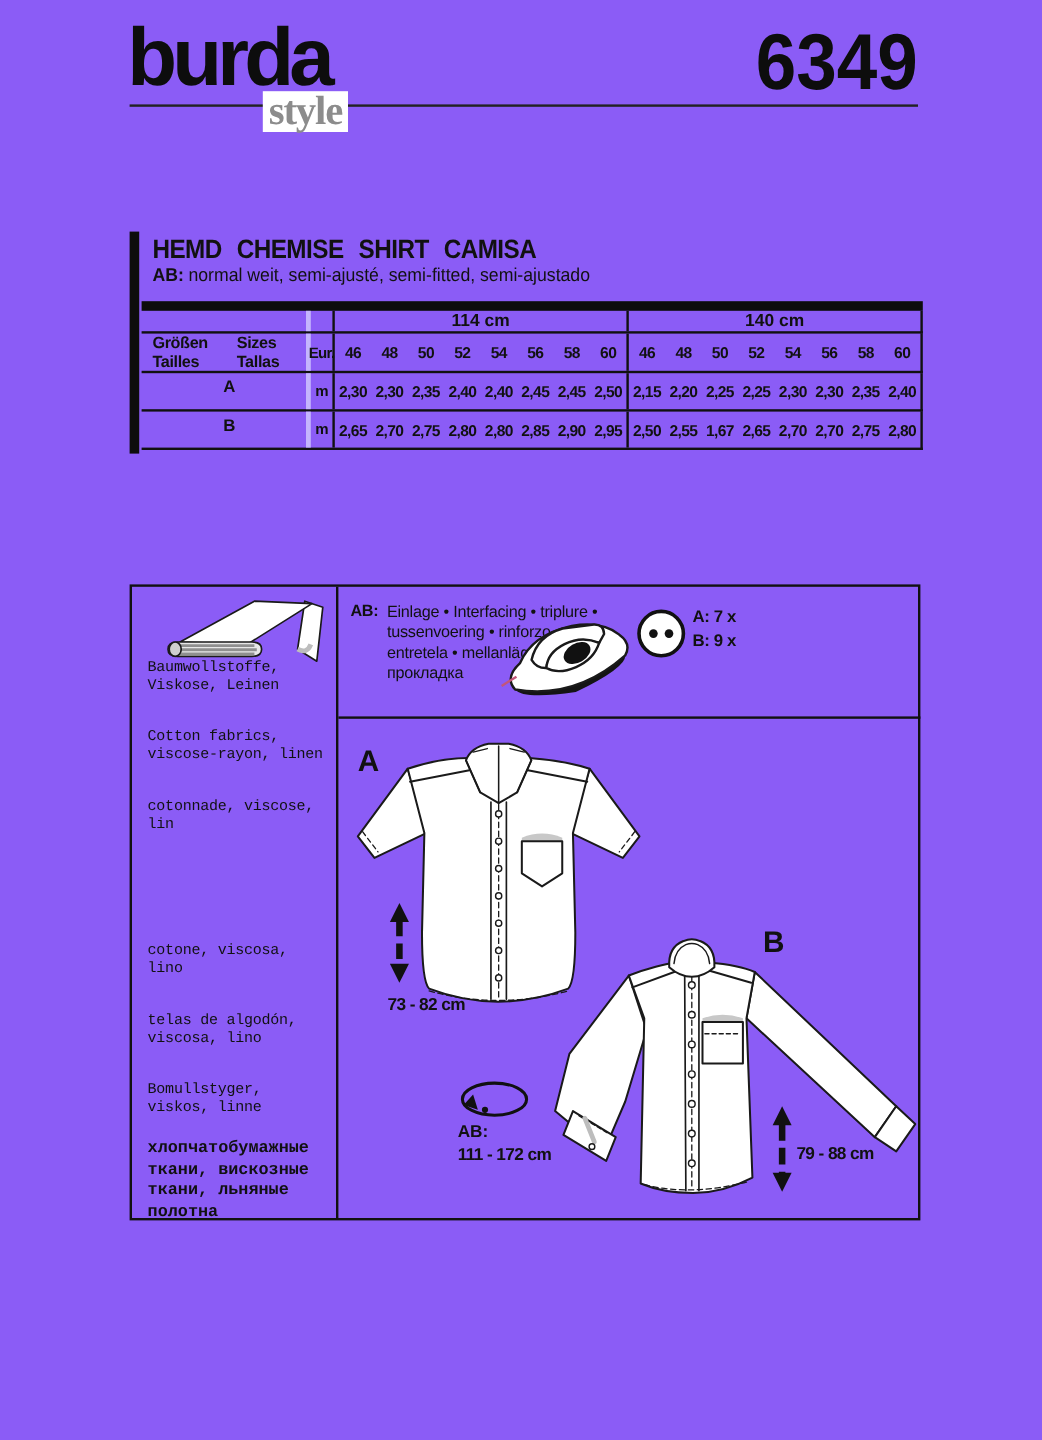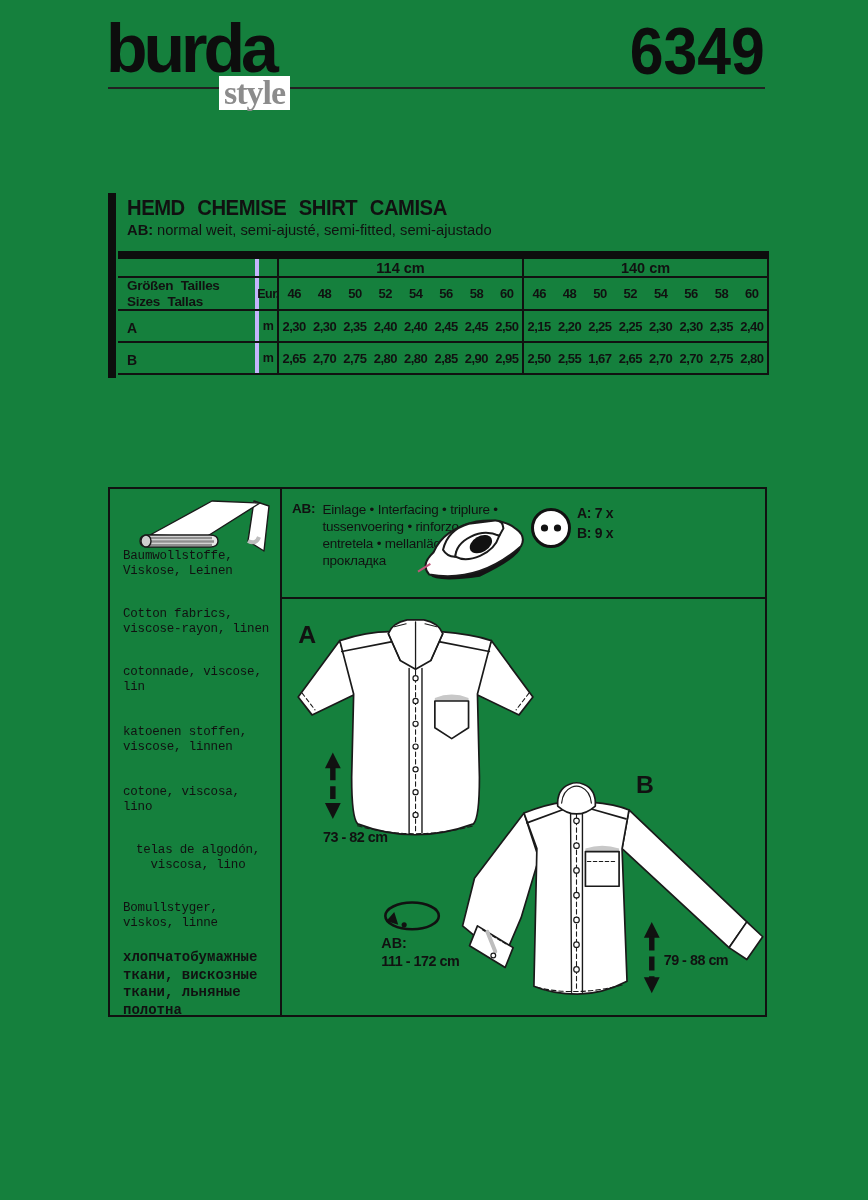--- a/index.html
+++ b/index.html
@@ -1,18 +1,18 @@
 <!DOCTYPE html>
 <html><head>
 <meta charset="utf-8">
 <style>
   * { margin:0; padding:0; box-sizing:border-box; }
   html,body { background:#fff; }
   body { font-family:"Liberation Sans", sans-serif; color:#111; }
-  #page { position:relative; width:868px; height:1200px; background:#15803d; overflow:hidden; }
+  #page { position:relative; width:868px; height:1200px; background:#8b5cf6; overflow:hidden; }
 
   
   .brand { position:absolute; left:106px; top:14px; font-size:68px; font-weight:bold;
            letter-spacing:-4px; color:#0d0d0d; line-height:1; }
   .brand-sub { position:absolute; left:219px; top:76px; font-family:"Liberation Serif", serif;
            font-weight:bold; font-size:34px; color:#8c8c8c; letter-spacing:-1px;
            background:#fff; padding:0 5px; line-height:1; z-index:2; }
   .header-rule { position:absolute; left:108px; top:87px; width:657px; height:2px; background:#222; }
   .pattern-number { position:absolute; right:103px; top:18px; font-size:66px; font-weight:bold;
            letter-spacing:0px; color:#0d0d0d; line-height:1; transform:scaleX(0.92); transform-origin:right; }
@@ -22,21 +22,21 @@
   .doc-title { position:absolute; left:127px; top:195px; font-size:22px; font-weight:bold;
            letter-spacing:-0.5px; word-spacing:8px; transform:scaleX(0.92); transform-origin:left; white-space:nowrap; }
   .doc-subtitle { position:absolute; left:127px; top:221px; font-size:15.5px; white-space:nowrap;
            transform:scaleX(0.95); transform-origin:left; }
   .doc-subtitle b { margin-right:4px; }
 
   
   .size-table { position:absolute; left:118px; top:251px; width:651px; }
   .tbar { height:8px; background:#0d0d0d; }
   .trow { display:flex; align-items:stretch; border-bottom:2px solid #111; border-right:2px solid #111; }
-  .c-label { width:137px; padding-left:9px; display:flex; flex-direction:column; justify-content:center; }
+  .c-label { width:137px; padding-left:9px; display:flex; flex-direction:row; justify-content:center; }
   .c-eur { width:24px; border-left:4px solid #c4b5fd; border-right:2px solid #111;
            display:flex; align-items:center; justify-content:center; }
   .c-group { flex:1 1 0; display:flex;text-align:right; }
   .c-group.g2 { border-left:2px solid #111; }
   .c-group .cell { flex:1 1 0; display:flex; align-items:center; justify-content:center;
            font-weight:bold; font-size:13px; letter-spacing:-0.5px; }
   .r-cm { height:19px; }
   .r-cm .cmcell { flex:1 1 0; display:flex; align-items:center; justify-content:center;
            font-weight:bold; font-size:14.5px; }
   .r-sizes { height:33px; }
@@ -188,23 +188,22 @@
           <path d="M122,48 Q130,52 133,44" fill="none" stroke="#bdbdbd" stroke-width="4"></path>
           <path d="M24,42 L86,8 L134,10 L80,44 Z"></path>
           <path d="M22,42 L84,42 Q92,42 92,48 Q92,54 84,54 L22,54 Q14,54 14,48 Q14,42 22,42 Z" fill="#e8e8e8"></path>
           <path d="M24,45 L86,45 M24,48.5 L88,48.5 M24,52 L86,52" stroke="#8f8f8f" stroke-width="2.4" fill="none"></path>
           <ellipse cx="20" cy="48" rx="5" ry="6" fill="#cfcfcf"></ellipse>
         </g>
       </svg>
       <div class="fab-item" style="top:60px;">Baumwollstoffe, Viskose, Leinen</div>
       <div class="fab-item" style="top:118px;">Cotton fabrics, viscose-rayon, linen</div>
       <div class="fab-item" style="top:176px;">cotonnade, viscose, lin</div>
-      <div class="fab-item" style="top:236px;">katoenen stoffen, viscose, linnen</div>
       <div class="fab-item" style="top:296px;">cotone, viscosa, lino</div>
-      <div class="fab-item" style="top:354px;text-align:center;">telas de algodón, viscosa, lino</div>
+      <div class="fab-item" style="top:354px;">telas de algodón, viscosa, lino</div>
       <div class="fab-item" style="top:412px;">Bomullstyger, viskos, linne</div>
       <div class="fab-item fab-ru" style="top:460px;">хлопчатобумажные ткани, вискозные ткани, льняные полотна</div>
     </div>
 
     <div class="notions-cell">
       <div class="interfacing">
         <span class="ab">AB:</span>
         <span class="lines">
             <span class="ln">Einlage • Interfacing • triplure •</span>
             <span class="ln">tussenvoering • rinforzo •</span>

